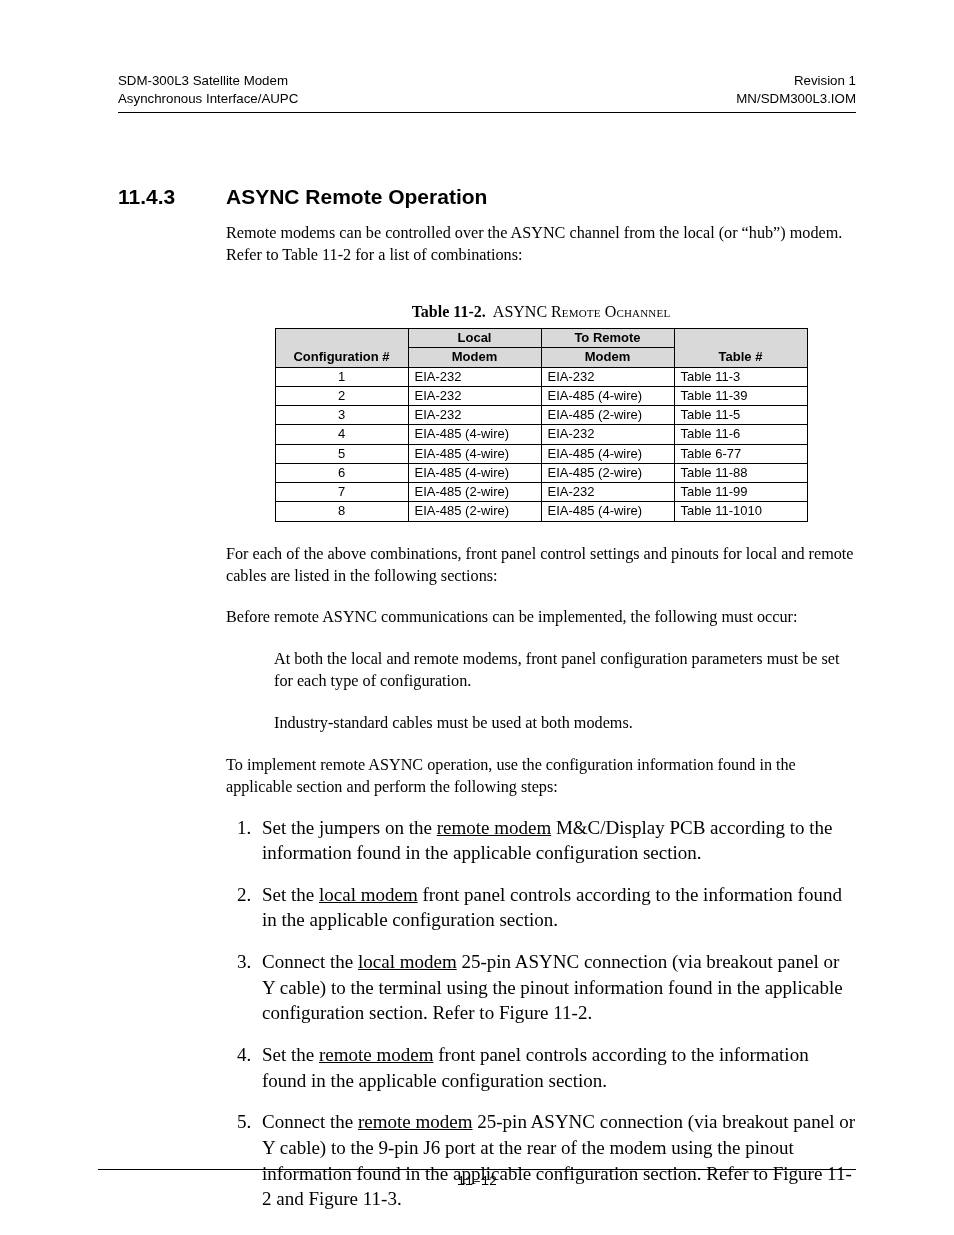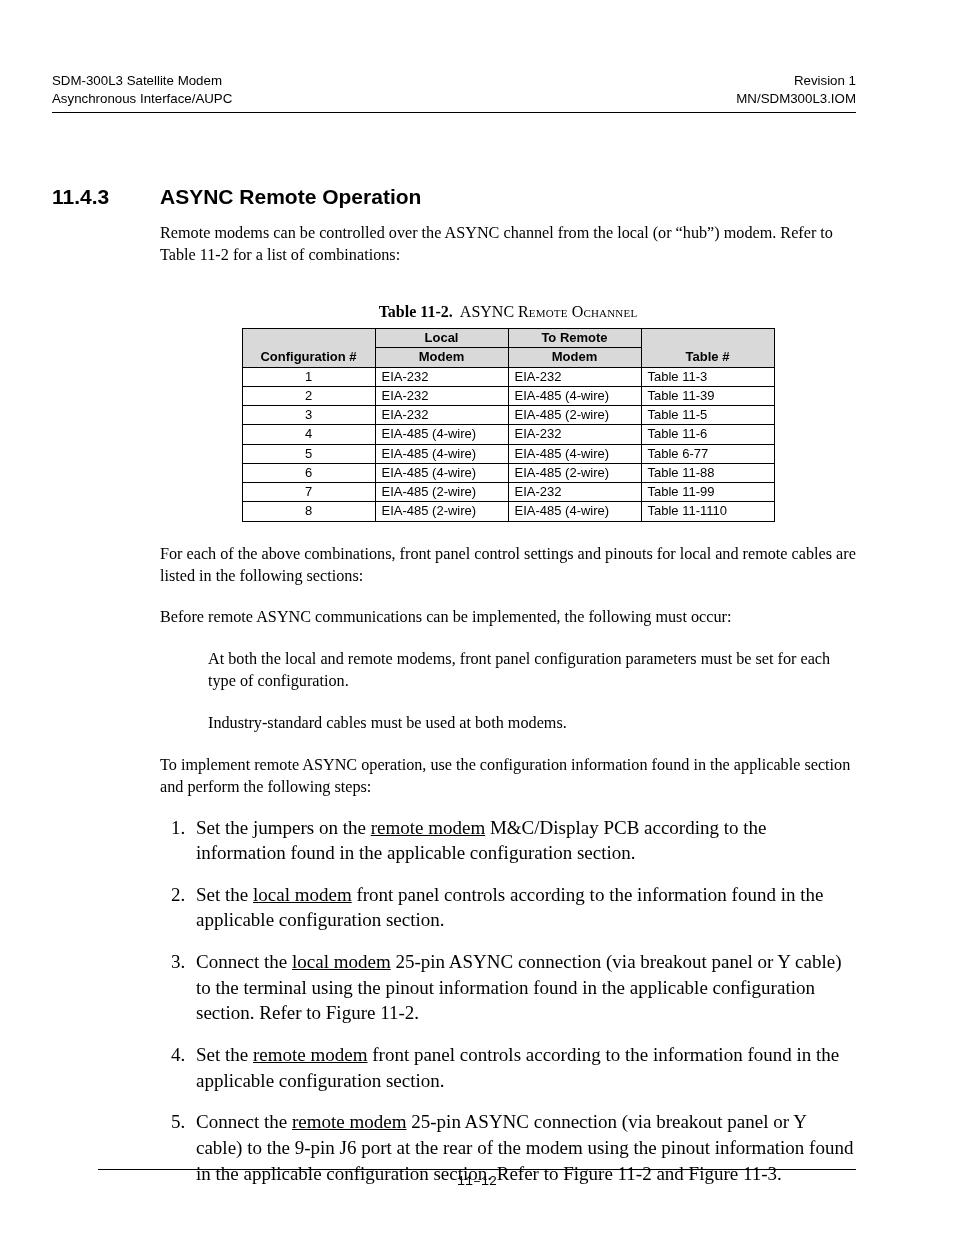--- a/index.html
+++ b/index.html
@@ -5,21 +5,21 @@
   body {
     margin: 0;
     background: #fff;
     font-family: "Times New Roman", Times, serif;
     color: #000;
   }
   .page {
     width: 954px;
     height: 1235px;
     box-sizing: border-box;
-    padding: 72px 98px 0 52px;
+    padding: 72px 98px 0 118px;
     position: relative;
   }
   .header-row {
     display: flex;
     justify-content: space-between;
     font-family: Arial, Helvetica, sans-serif;
     font-size: 13.3px;
     line-height: 1.35;
   }
   .header-rule {
@@ -171,21 +171,21 @@
         <tr>
           <td class="center">7</td>
           <td class="left">EIA-485 (2-wire)</td>
           <td class="left">EIA-232</td>
           <td class="left">Table 11-99</td>
         </tr>
         <tr>
           <td class="center">8</td>
           <td class="left">EIA-485 (2-wire)</td>
           <td class="left">EIA-485 (4-wire)</td>
-          <td class="left">Table 11-1110</td>
+          <td class="left">Table 11-1010</td>
         </tr>
       </tbody>
     </table>
 
     <div class="para" style="margin-top:22px">For each of the above combinations, front panel control settings and pinouts for local and remote cables are listed in the following sections:</div>
 
     <div class="para" style="margin-top:20px">Before remote ASYNC communications can be implemented, the following must occur:</div>
 
     <div class="para sub-indent" style="margin-top:20px">At both the local and remote modems, front panel configuration parameters must be set for each type of configuration.</div>
     <div class="para sub-indent" style="margin-top:20px">Industry-standard cables must be used at both modems.</div>

